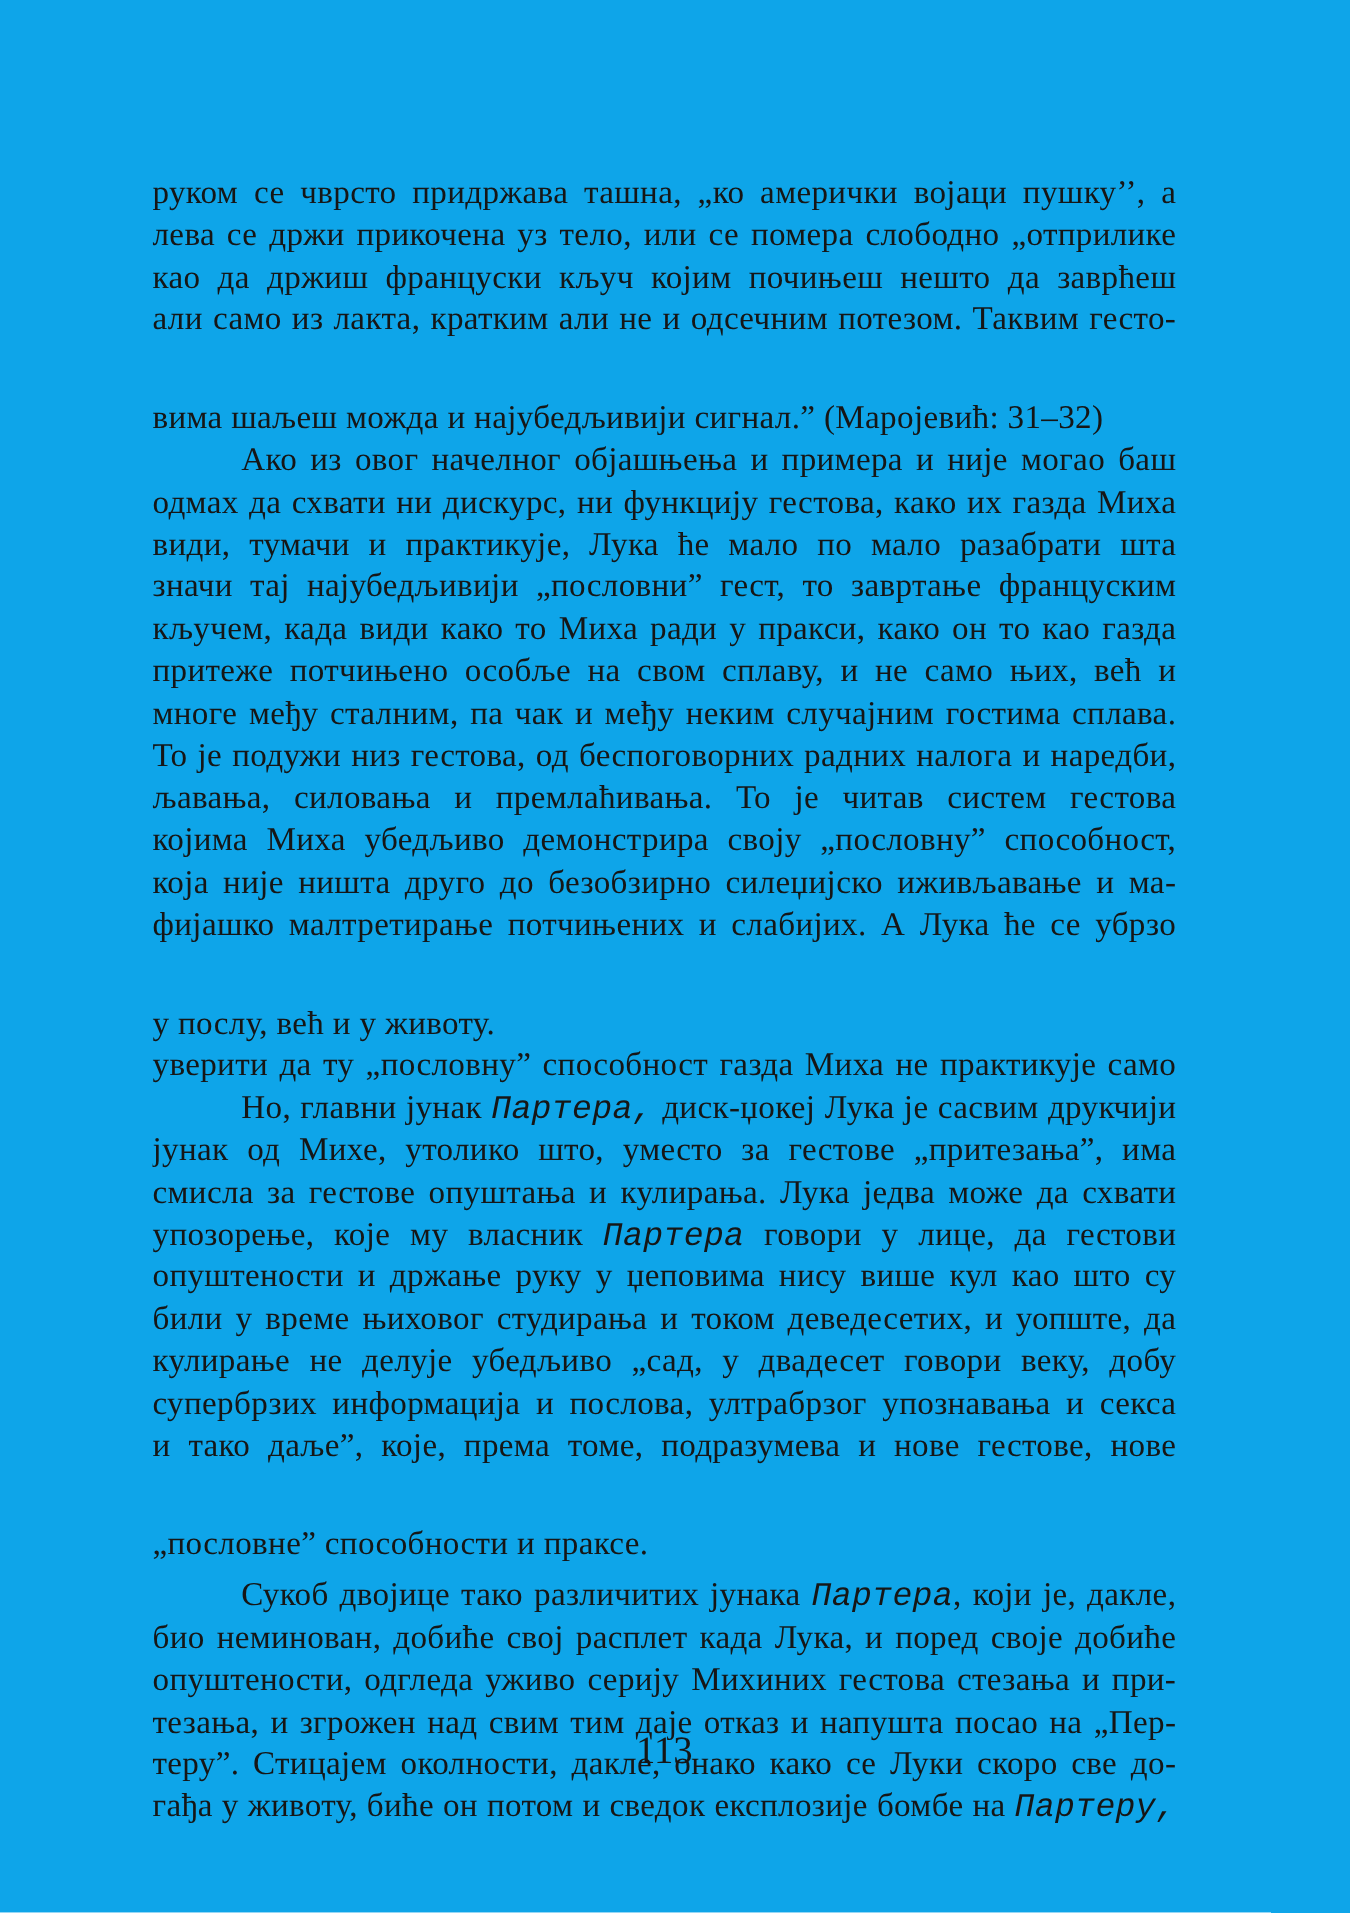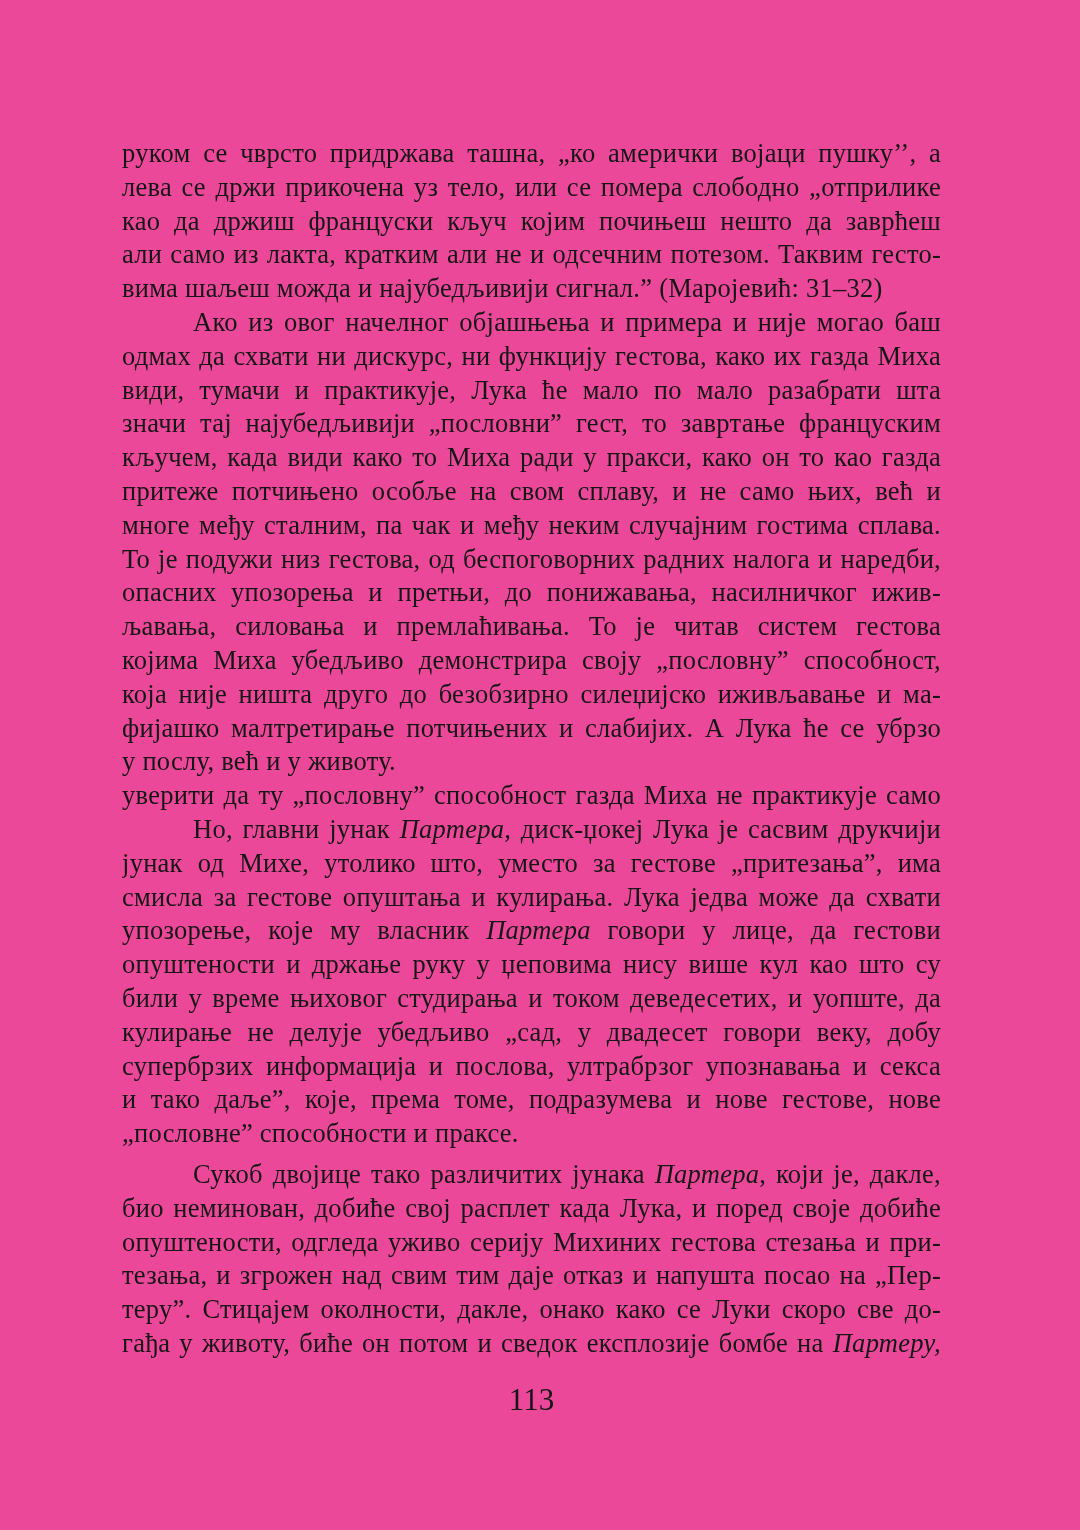--- a/index.html
+++ b/index.html
@@ -12,21 +12,21 @@
     height: 1530px;
     position: relative;
     font-family: "Liberation Serif", "DejaVu Serif", serif;
     color: #161616;
   }
   .page {
     position: absolute;
     left: 0; top: 0;
     width: 1080px;
     height: 1530px;
-    background: #ec4899;
+    background: #0ea5e9;
     overflow: hidden;
   }
   .text-block {
     position: absolute;
     left: 122px;
     top: 137px;
     width: 819px;
   }
   .paragraph { margin: 0; padding: 0; }
   .paragraph.spaced { margin-top: 7px; }
@@ -36,22 +36,23 @@
     height: 33.8px;
     overflow: hidden;
     text-align: justify;
     text-align-last: justify;
     letter-spacing: 0.01em;
   }
   .line.indent { text-indent: 71px; }
   .line.lastline {
     text-align: center;
     text-align-last: left;
+    margin-top: 45px;
   }
-  .line em { font-style: italic; }
+  .line em { font-style: italic; font-family: Liberation Mono, monospace; }
   .page-number {
     position: absolute;
     left: 122px;
     top: 1384px;
     width: 819px;
     text-align: center;
     font-size: 31px;
     line-height: 32px;
   }
 </style>
@@ -69,21 +70,20 @@
       </div>
       <div class="paragraph">
         <div class="line indent">Ако из овог начелног објашњења и примера и није могао баш</div>
         <div class="line">одмах да схвати ни дискурс, ни функцију гестова, како их газда Миха</div>
         <div class="line">види, тумачи и практикује, Лука ће мало по мало разабрати шта</div>
         <div class="line">значи тај најубедљивији „пословни” гест, то завртање француским</div>
         <div class="line">кључем, када види како то Миха ради у пракси, како он то као газда</div>
         <div class="line">притеже потчињено особље на свом сплаву, и не само њих, већ и</div>
         <div class="line">многе међу сталним, па чак и међу неким случајним гостима сплава.</div>
         <div class="line">То је подужи низ гестова, од беспоговорних радних налога и наредби,</div>
-        <div class="line">опасних упозорења и претњи, до понижавања, насилничког ижив-</div>
         <div class="line">љавања, силовања и премлаћивања. То је читав систем гестова</div>
         <div class="line">којима Миха убедљиво демонстрира своју „пословну” способност,</div>
         <div class="line">која није ништа друго до безобзирно силеџијско иживљавање и ма-</div>
         <div class="line">фијашко малтретирање потчињених и слабијих. А Лука ће се убрзо</div>
         <div class="line lastline">у послу, већ и у животу.</div>
         <div class="line">уверити да ту „пословну” способност газда Миха не практикује само</div>
       </div>
       <div class="paragraph">
         <div class="line indent">Но, главни јунак <em>Партера,</em> диск-џокеј Лука је сасвим друкчији</div>
         <div class="line">јунак од Михе, утолико што, уместо за гестове „притезања”, има</div>

